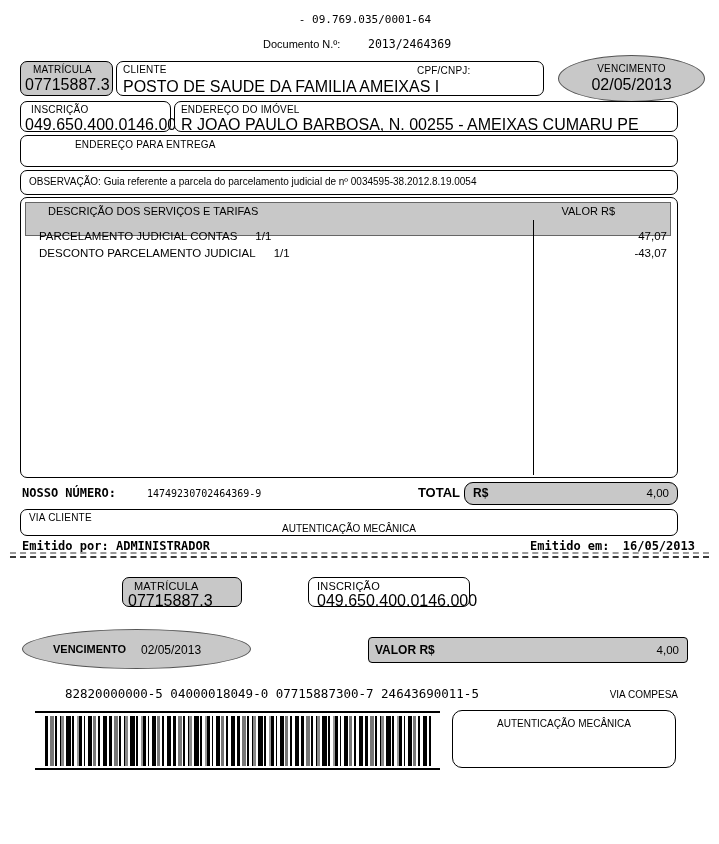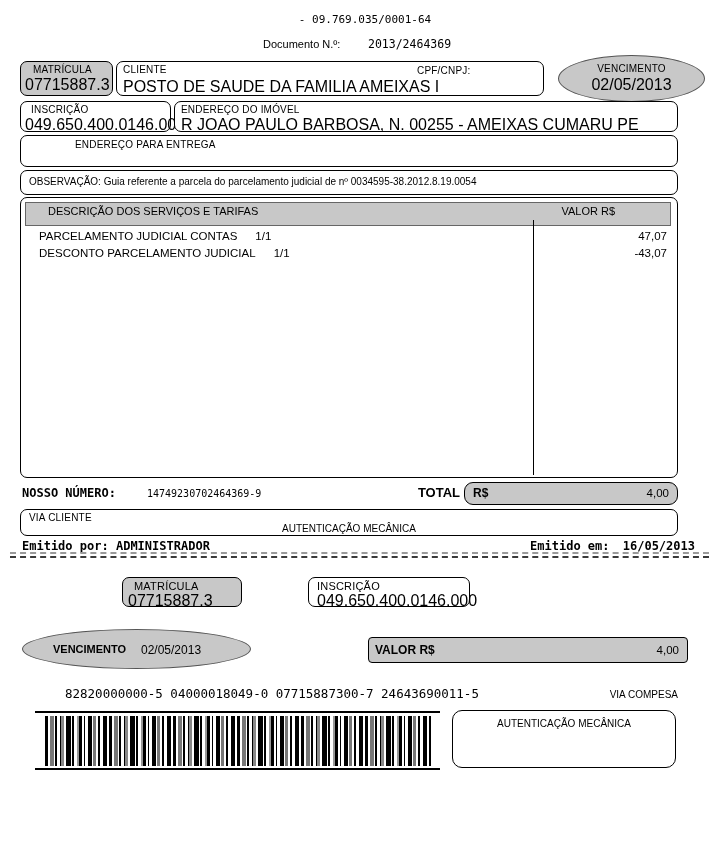--- a/index.html
+++ b/index.html
@@ -8,21 +8,21 @@
   .mono{font-family:"DejaVu Sans Mono",monospace;}
   .box{position:absolute;border:1.5px solid #000;border-radius:7px;background:#fff;box-sizing:border-box;}
   .box.gray{background:#c8c8c8;}
   .lbl{font-size:10px;letter-spacing:0.2px;}
   .val{font-size:16px;}
   .ellipse{position:absolute;border:1.5px solid #555;border-radius:50%;background:#c8c8c8;box-sizing:border-box;text-align:center;}
   .hline{position:absolute;border-top:2px solid #000;}
   .dashed1{position:absolute;border-top:2px dashed #9a9a9a;width:699px;left:10px;}
   .dashed2{position:absolute;border-top:2px dashed #3a3a3a;width:699px;left:10px;}
   .table{position:absolute;left:20px;top:197px;width:658px;height:281px;border:1.5px solid #000;border-radius:7px;box-sizing:border-box;background:#fff;}
-  .thead{position:absolute;left:4px;top:4px;width:646px;height:24px;background:#c8c8c8;border:1px solid #666;box-sizing:border-box;}
+  .thead{position:absolute;left:4px;top:4px;width:646px;height:34px;background:#c8c8c8;border:1px solid #666;box-sizing:border-box;}
   .vdiv{position:absolute;left:512px;top:22px;height:255px;border-left:1.5px solid #000;}
   .srow{position:absolute;font-size:11.5px;white-space:nowrap;}
   .rightval{position:absolute;right:10px;font-size:11.5px;text-align:right;}
   .barcode{position:absolute;left:45px;top:716px;width:386px;height:50px;
     background:repeating-linear-gradient(90deg,
       #000 0 3px,#fff 3px 5px,#777 5px 9px,#fff 9px 10px,#000 10px 12px,#fff 12px 15px,
       #000 15px 16px,#888 16px 19px,#fff 19px 21px,#000 21px 26px,#fff 26px 27px,
       #000 27px 29px,#fff 29px 32px,#999 32px 34px,#000 34px 37px,#fff 37px 39px,
       #000 39px 40px,#fff 40px 43px,#000 43px 47px,#fff 47px 48px,#777 48px 51px,
       #fff 51px 53px,#000 53px 55px,#fff 55px 58px,#000 58px 62px,#fff 62px 64px);}

